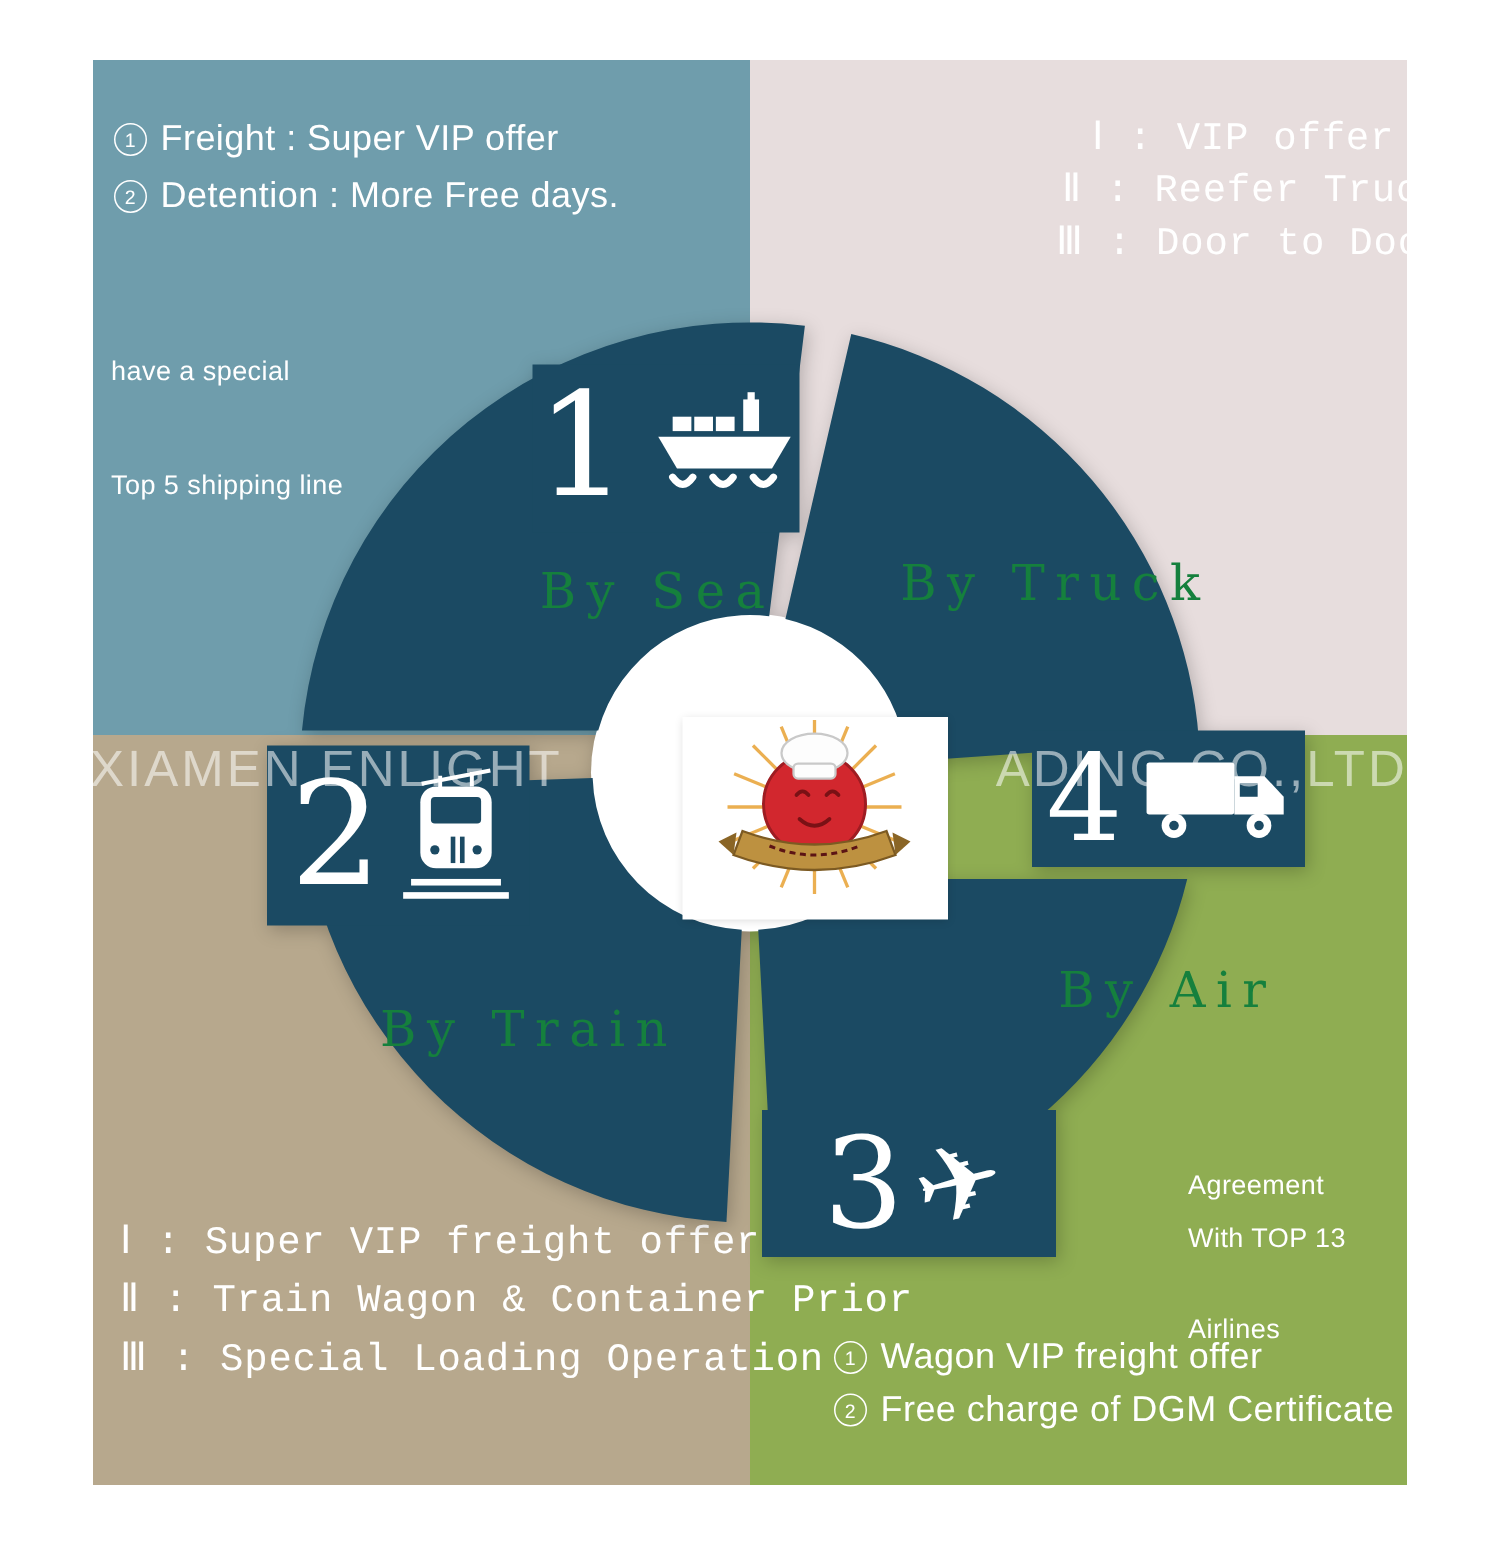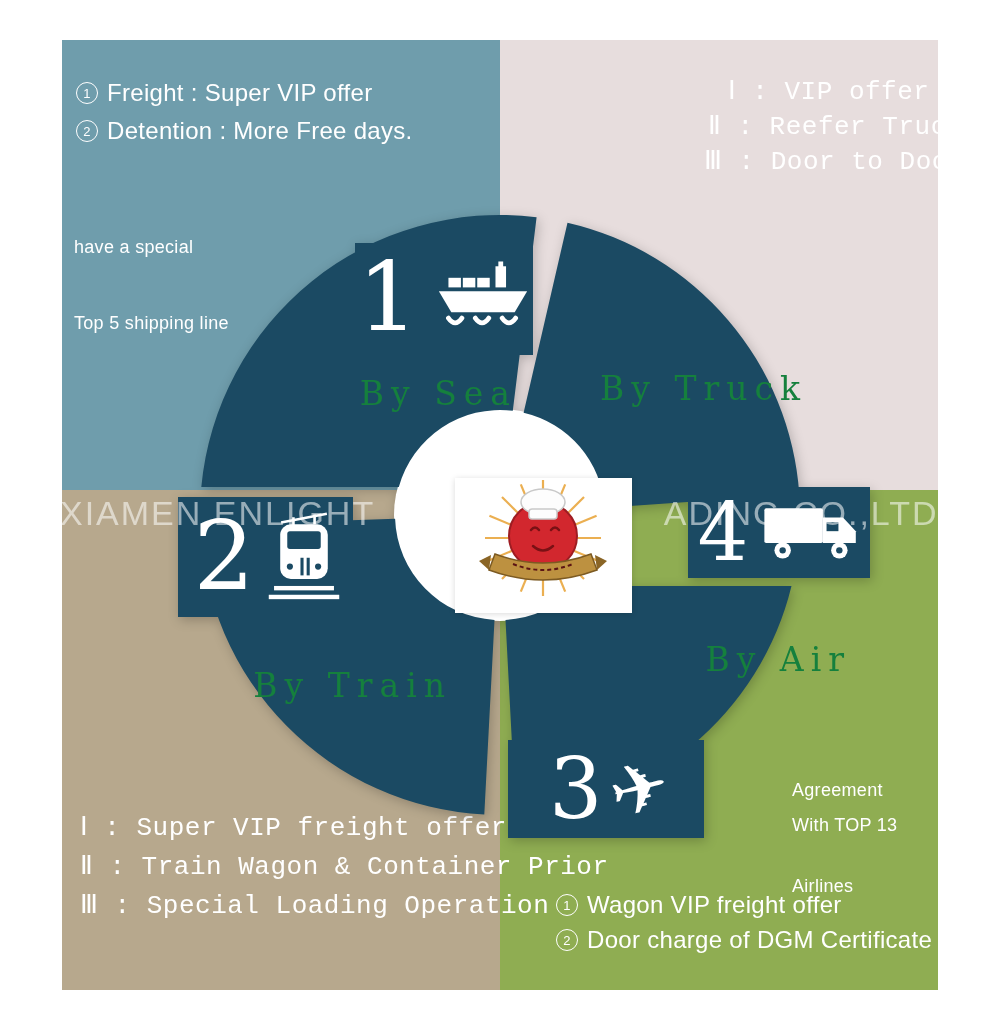--- a/index.html
+++ b/index.html
@@ -83,21 +83,21 @@
 
   <div class="qtext note" style="left:792px;top:780px;">Agreement</div>
   <div class="qtext note" style="left:792px;top:815px;">With TOP 13</div>
   <div class="qtext note" style="left:792px;top:850px;margin-top:26px;">Airlines</div>
   <div class="qtext sea-line badge-line" style="left:556px;top:891px;">
     <span class="badge">1</span>
     <span>Wagon VIP freight offer</span>
   </div>
   <div class="qtext sea-line badge-line" style="left:556px;top:926px;">
     <span class="badge">2</span>
-    <span>Door charge of DGM Certificate</span>
+    <span>Free charge of DGM Certificate</span>
   </div>
 
   <svg id="donut-svg" width="1000" height="1034" viewBox="0 0 1000 1034">
     <circle cx="500" cy="515" r="106" fill="#ffffff"></circle>
 
     <path d="M 536.6 217.2 A 300 300 0 0 0 201.3 487 L 398.8 487 A 105 105 0 0 1 512.8 410.8 Z" fill="#1b4a63"></path>
 
     <path d="M 799.3 494.1 A 300 300 0 0 0 567.5 222.7 L 523.6 412.7 A 105 105 0 0 1 604.7 507.7 Z" fill="#1b4a63"></path>
 
     <path d="M 200.2 525.5 A 300 300 0 0 0 484.3 814.6 L 494.5 619.9 A 105 105 0 0 1 395.1 518.7 Z" fill="#1b4a63"></path>

